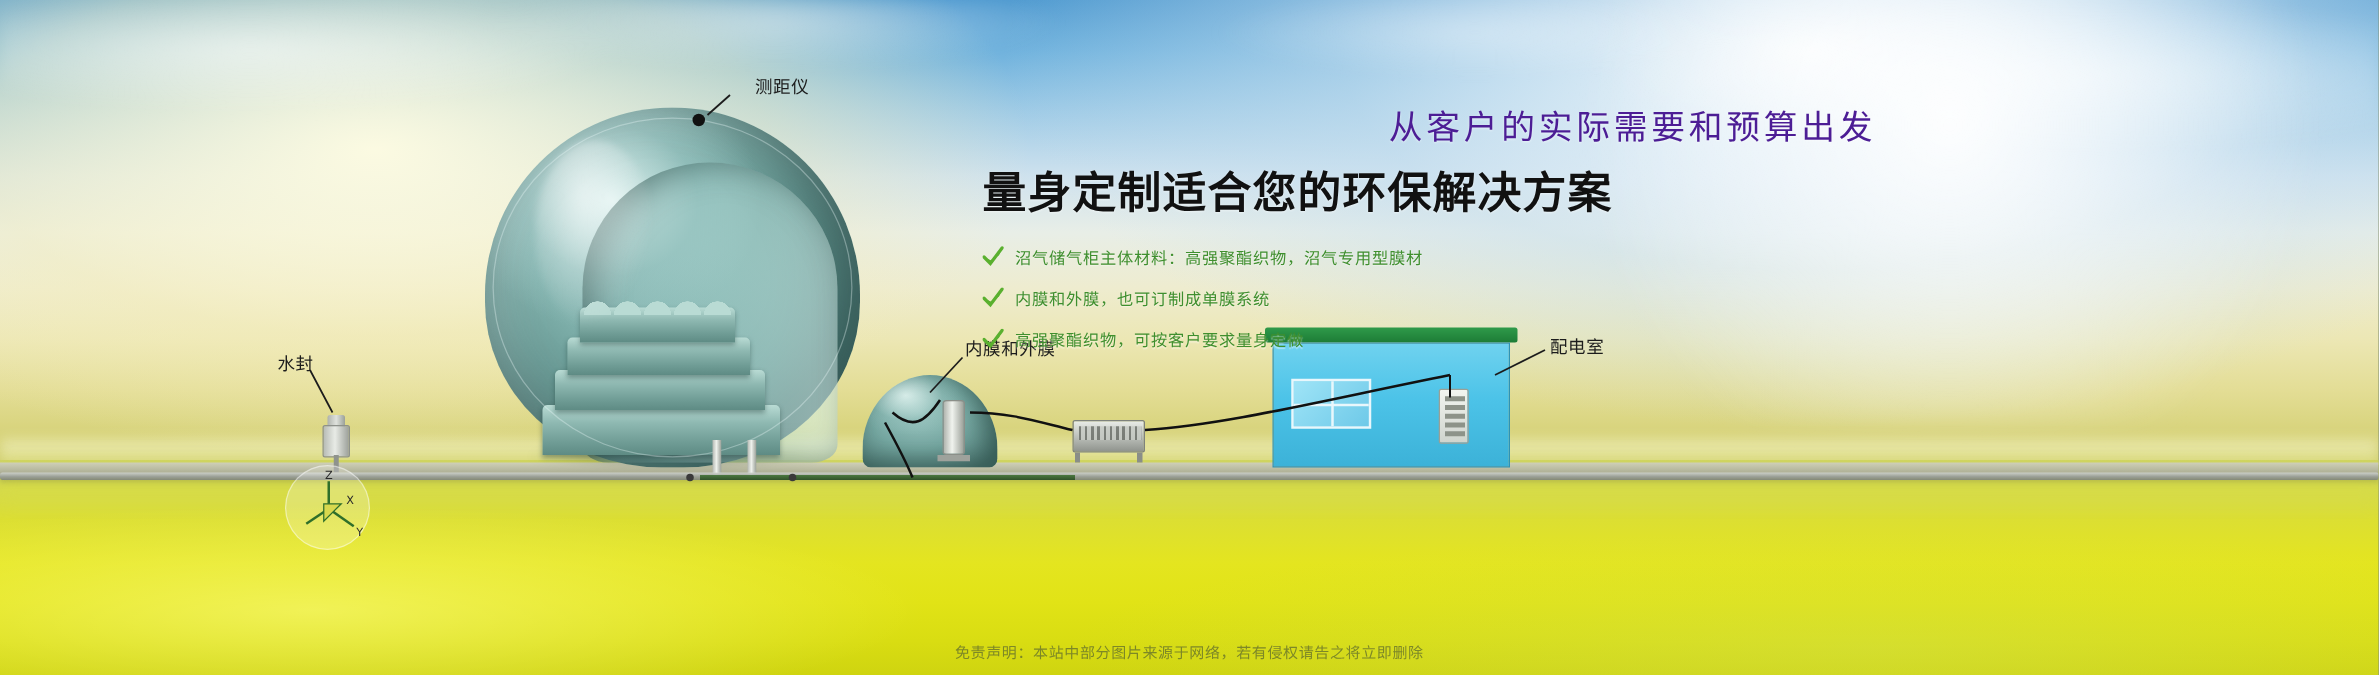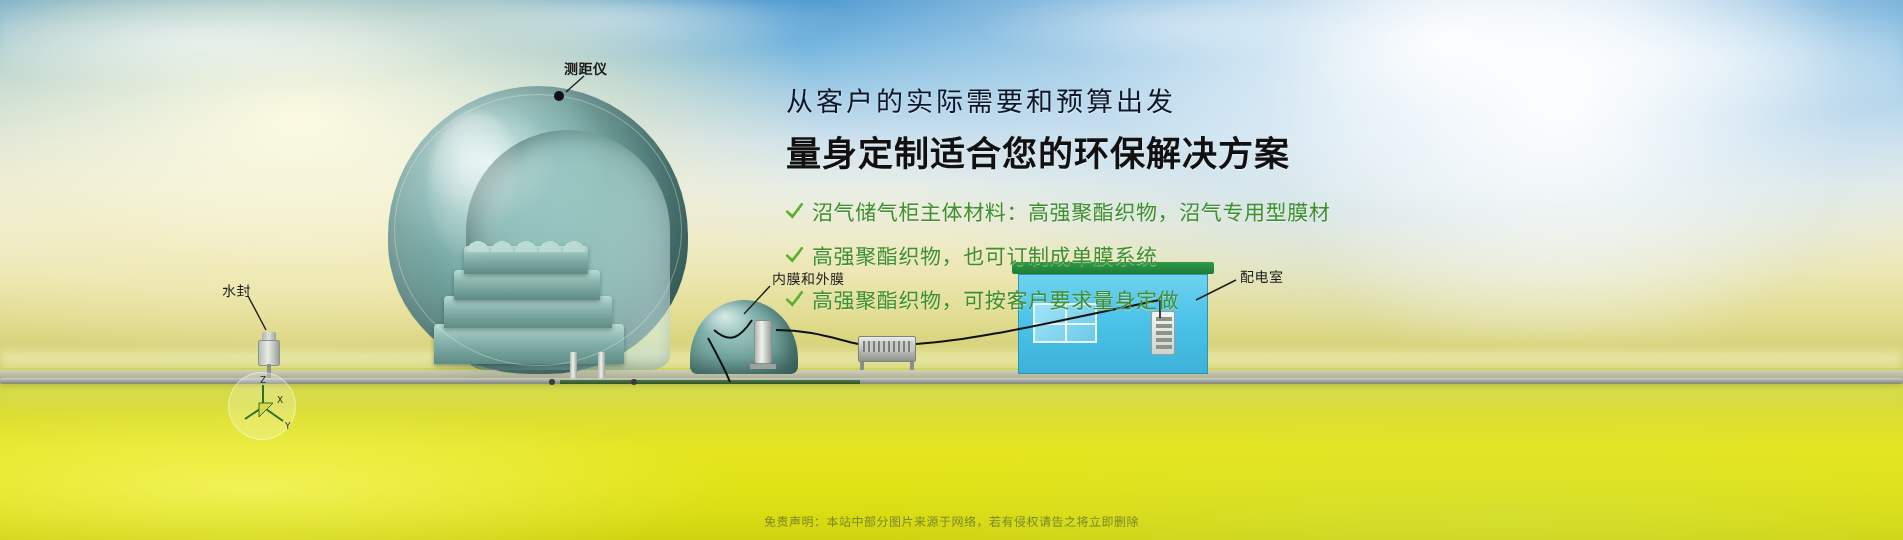--- a/index.html
+++ b/index.html
@@ -199,47 +199,48 @@
   .gizmo { position:absolute; left:228px; top:372px; width:68px; height:68px;
     border-radius:50%; background:rgba(255,255,255,.22); border:1px solid rgba(255,255,255,.45); }
 
   
   .label {
     position:absolute;
     font-size:14px; color:#1c1c1c; white-space:nowrap;
     font-family:"DejaVu Sans","Liberation Sans",sans-serif;
     letter-spacing:.5px;
   }
-  .lbl-rangefinder { left:564px; top:58px;font-weight:bold; }
+  .lbl-rangefinder { left:604px; top:58px; }
   .lbl-waterseal   { left:222px; top:280px; }
   .lbl-pressure    { left:772px; top:268px; }
   .lbl-substation  { left:1240px; top:266px; }
 
   
   .copy { position:absolute; left:786px; top:80px; width:1040px; }
   .sub {
-    font-size:27px; color:#0f172a; letter-spacing:3px; font-weight:400;
+    font-size:27px; color:#4c1d95; letter-spacing:3px; font-weight:400;
     font-family:"DejaVu Sans","Liberation Sans",sans-serif;
     text-shadow:0 1px 2px rgba(255,255,255,.55);
+    text-align:center;
   }
   .head {
     margin-top:6px;
     font-size:35px; font-weight:bold; color:#111; letter-spacing:1px;
     font-family:"DejaVu Sans","Liberation Sans",sans-serif;
     text-shadow:0 1px 2px rgba(255,255,255,.5);
   }
   .bullets { margin-top:20px; }
   .bullet { display:flex; align-items:center; margin-bottom:14px; }
   .check {
     width:17px; height:17px; margin-right:9px; flex:none;
     position:relative;
   }
   .check svg { display:block; }
   .btext {
-    font-size:21px; color:#3f8f2e; letter-spacing:.6px; white-space:nowrap;
+    font-size:13px; color:#3f8f2e; letter-spacing:.6px; white-space:nowrap;
     font-family:"DejaVu Sans","Liberation Sans",sans-serif;
     text-shadow:0 1px 1px rgba(255,255,255,.5);
   }
 
   
   .disclaimer {
     position:absolute; left:0; top:512px; width:1903px;
     text-align:center; font-size:12px; color:#6e7a2a; letter-spacing:.5px;
     font-family:"DejaVu Sans","Liberation Sans",sans-serif;
     opacity:.85;
@@ -368,21 +369,21 @@
         </span>
         <span class="btext">沼气储气柜主体材料：高强聚酯织物，沼气专用型膜材</span>
       </div>
       <div class="bullet">
         <span class="check">
           <svg width="17" height="17" viewBox="0 0 17 17" xmlns="http://www.w3.org/2000/svg">
             <path d="M2 9.2 L6.2 13.4 L15.4 1.6 L13.2 7.2 L6.6 11.2 Z" fill="#5ab02f"></path>
             <path d="M1.2 8.6 L6.3 13.8 L15.8 1.2" stroke="#5ab02f" stroke-width="2.6" fill="none" stroke-linecap="round"></path>
           </svg>
         </span>
-        <span class="btext">高强聚酯织物，也可订制成单膜系统</span>
+        <span class="btext">内膜和外膜，也可订制成单膜系统</span>
       </div>
       <div class="bullet">
         <span class="check">
           <svg width="17" height="17" viewBox="0 0 17 17" xmlns="http://www.w3.org/2000/svg">
             <path d="M2 9.2 L6.2 13.4 L15.4 1.6 L13.2 7.2 L6.6 11.2 Z" fill="#5ab02f"></path>
             <path d="M1.2 8.6 L6.3 13.8 L15.8 1.2" stroke="#5ab02f" stroke-width="2.6" fill="none" stroke-linecap="round"></path>
           </svg>
         </span>
         <span class="btext">高强聚酯织物，可按客户要求量身定做</span>
       </div>

